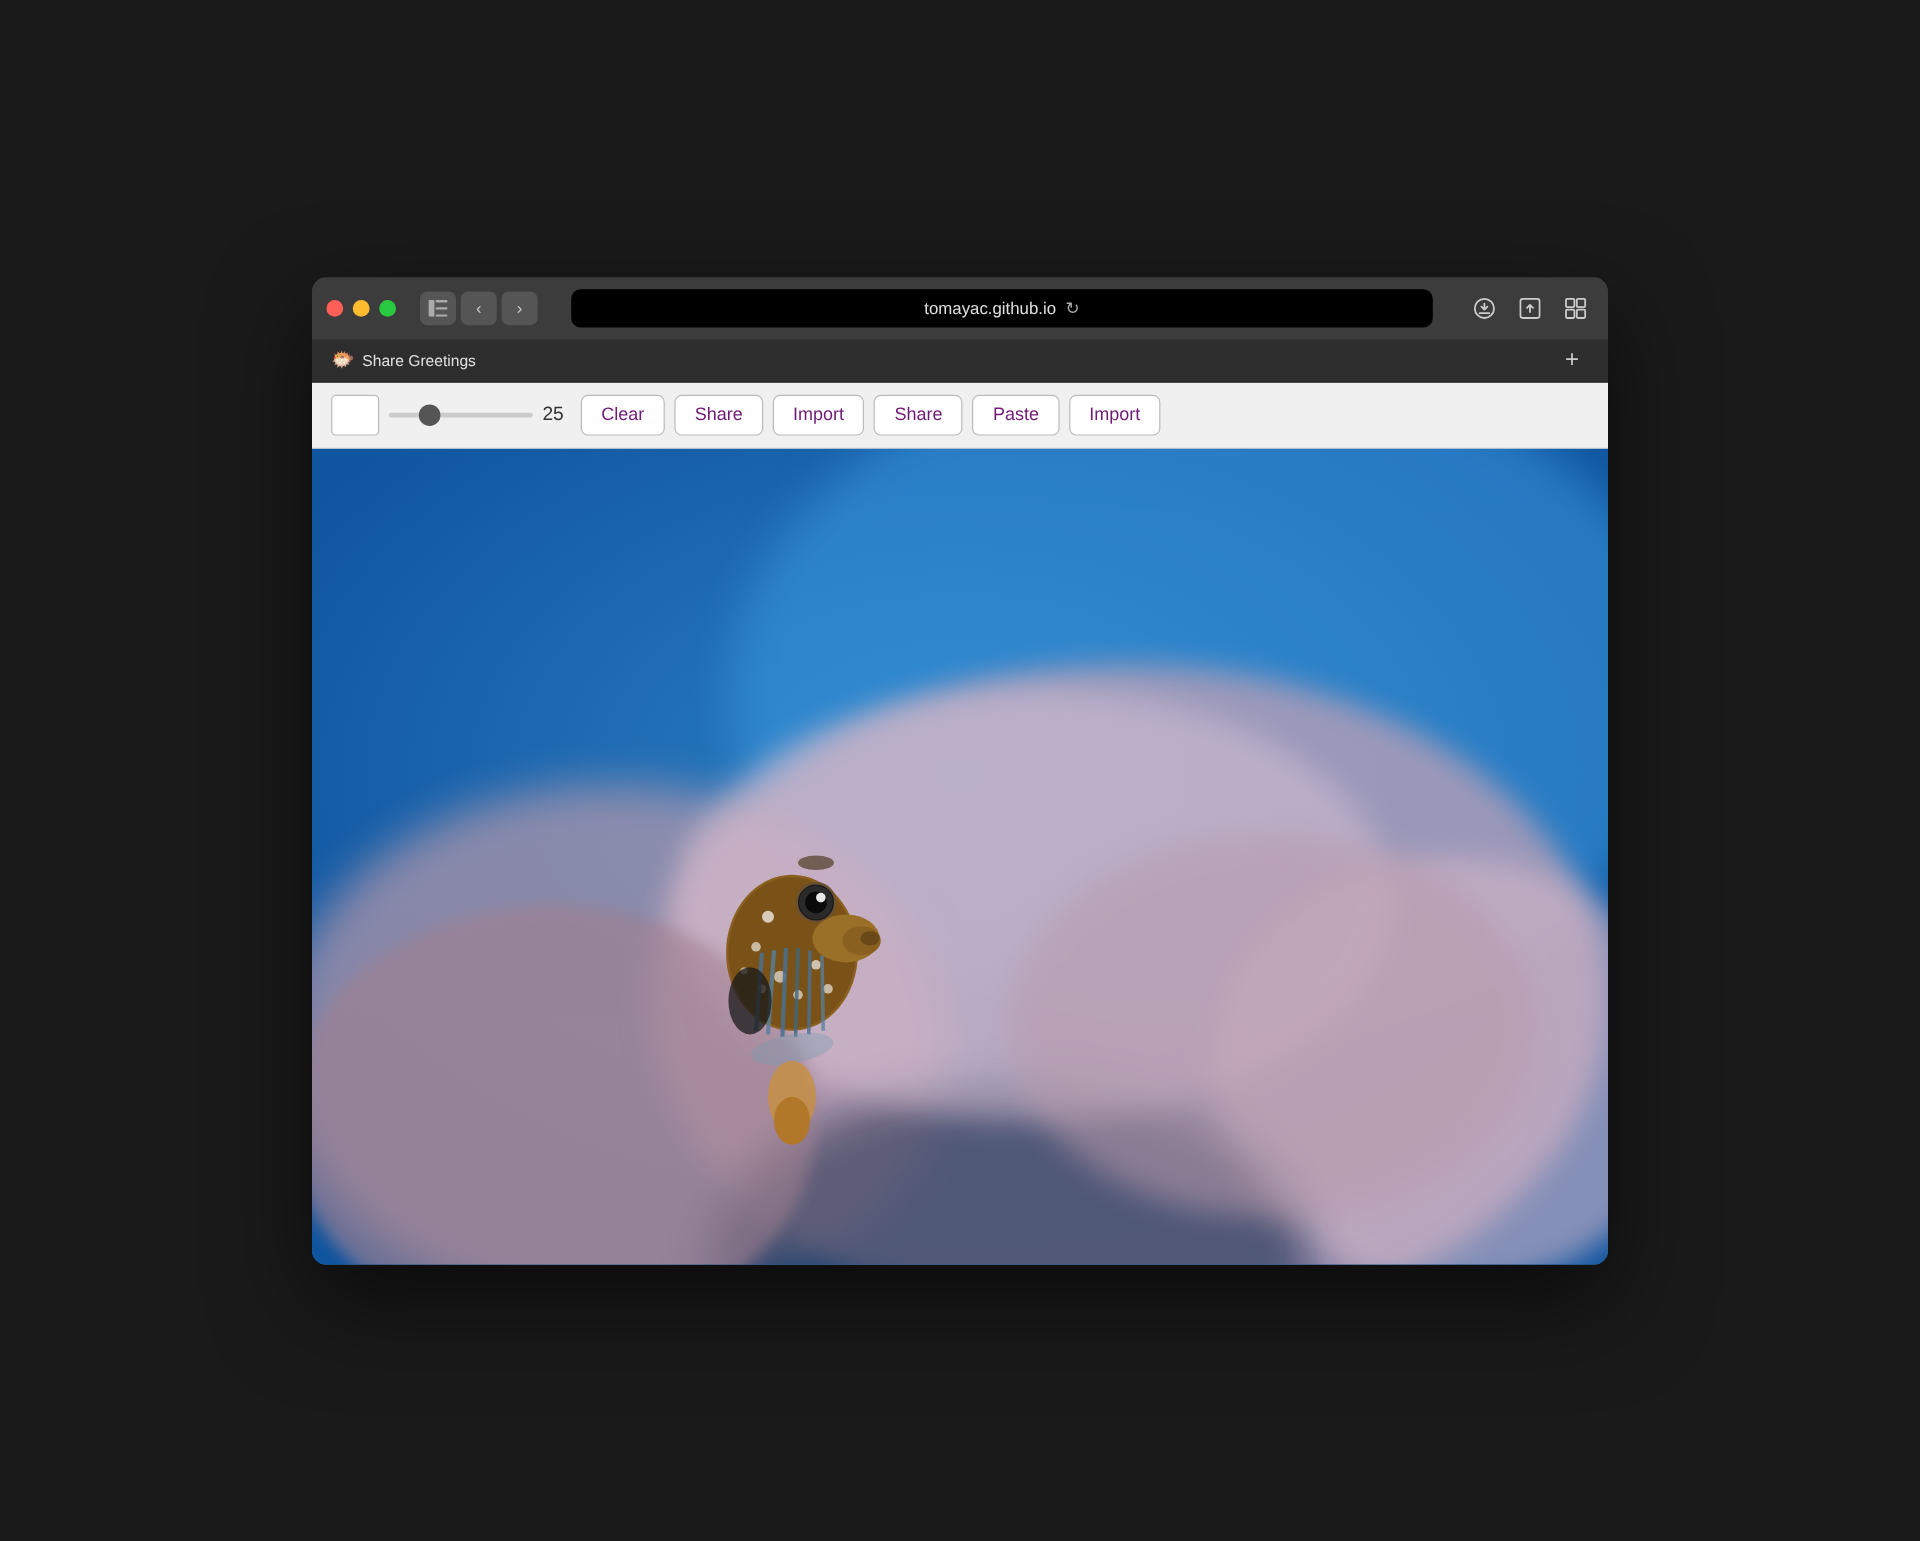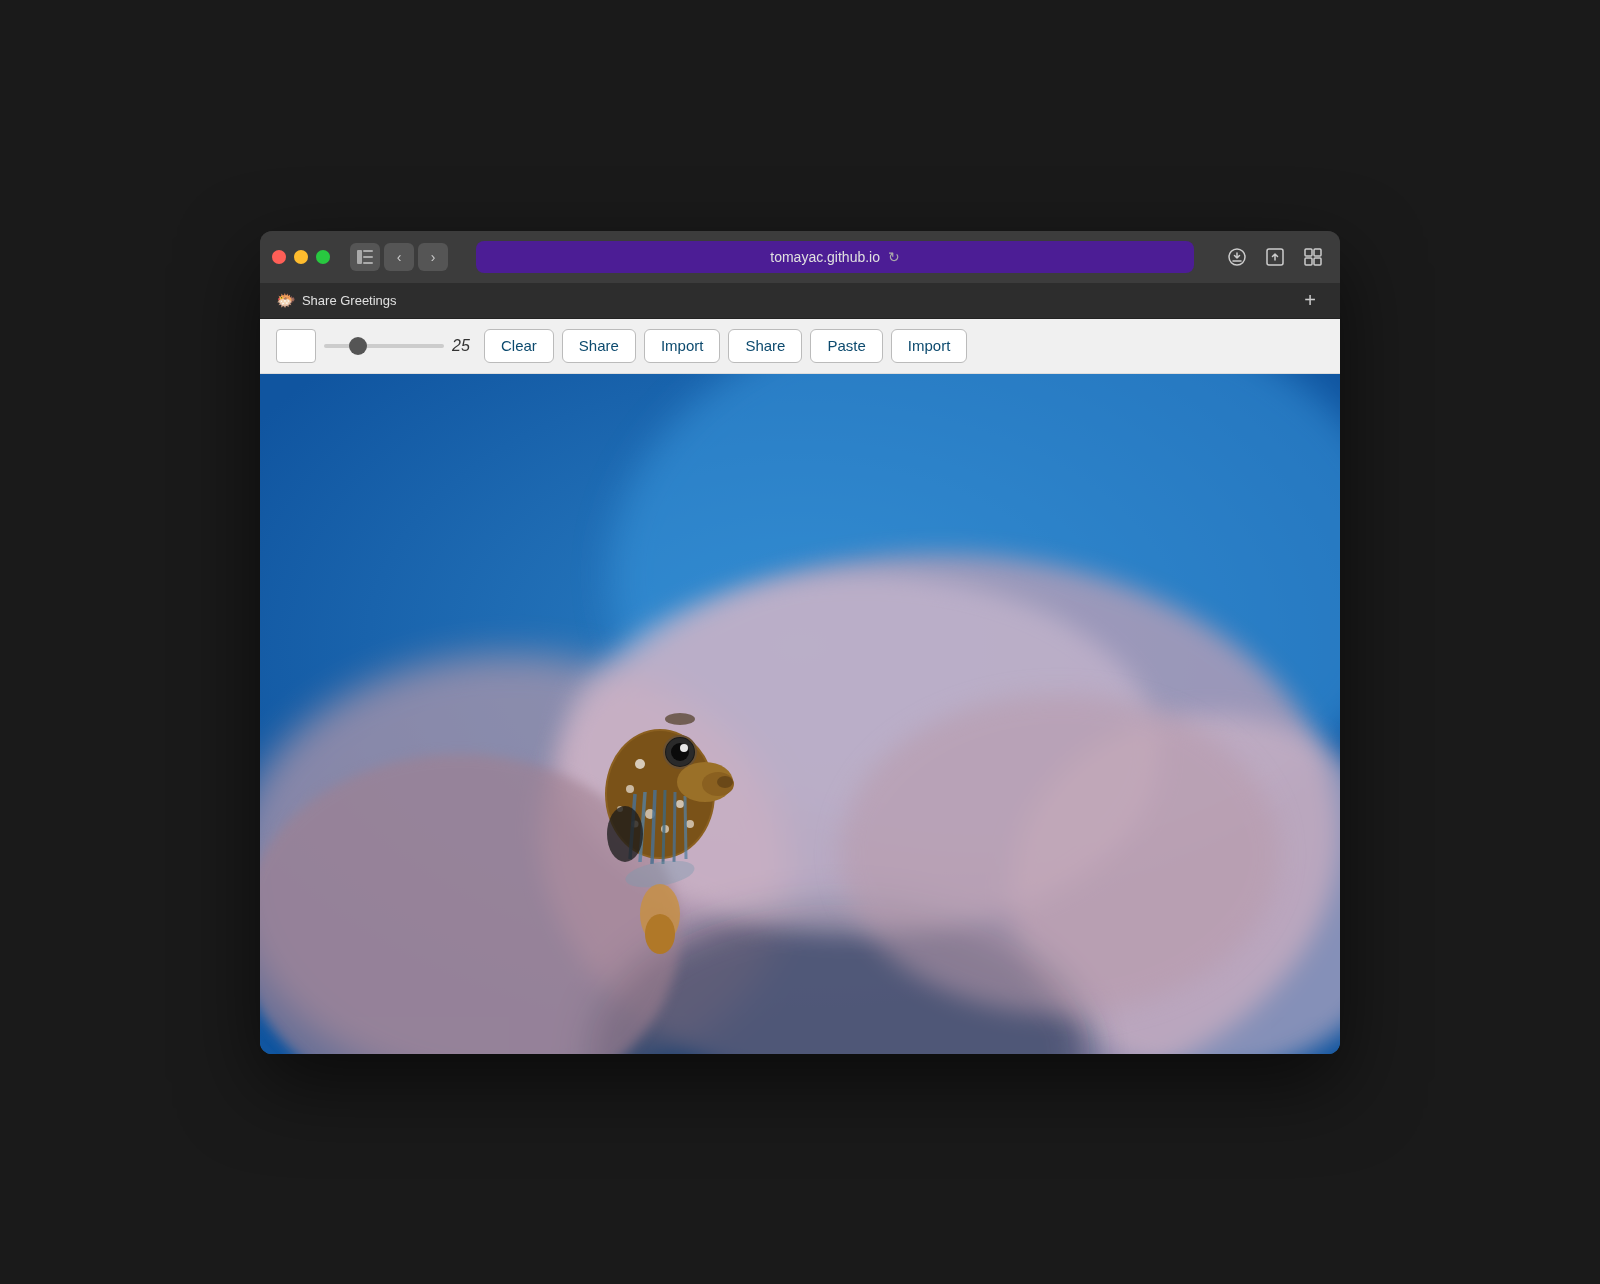--- a/index.html
+++ b/index.html
@@ -80,21 +80,21 @@
       display: flex;
       align-items: center;
       justify-content: center;
       margin-left: 8px;
     }
 
     .address-bar {
       flex: 1;
       margin: 0 28px;
       height: 32px;
-      background: #4c1d95;
+      background: #000000;
       border-radius: 8px;
       display: flex;
       align-items: center;
       justify-content: center;
       gap: 8px;
       color: #e0e0e0;
       font-size: 14px;
     }
 
     .refresh-btn {
@@ -204,30 +204,29 @@
       border-radius: 50%;
       background: #555;
       cursor: pointer;
     }
 
     .brush-size-label {
       font-size: 16px;
       font-weight: 400;
       color: #333;
       min-width: 24px;
-      font-style: italic;
     }
 
     .toolbar-btn {
       padding: 6px 16px;
       background: #fff;
       border: 1px solid #bbb;
       border-radius: 6px;
       font-size: 15px;
-      color: #0c4a6e;
+      color: #701a75;
       cursor: pointer;
       height: 34px;
       display: flex;
       align-items: center;
     }
 
     
     .canvas-area {
       width: 100%;
       height: 680px;

